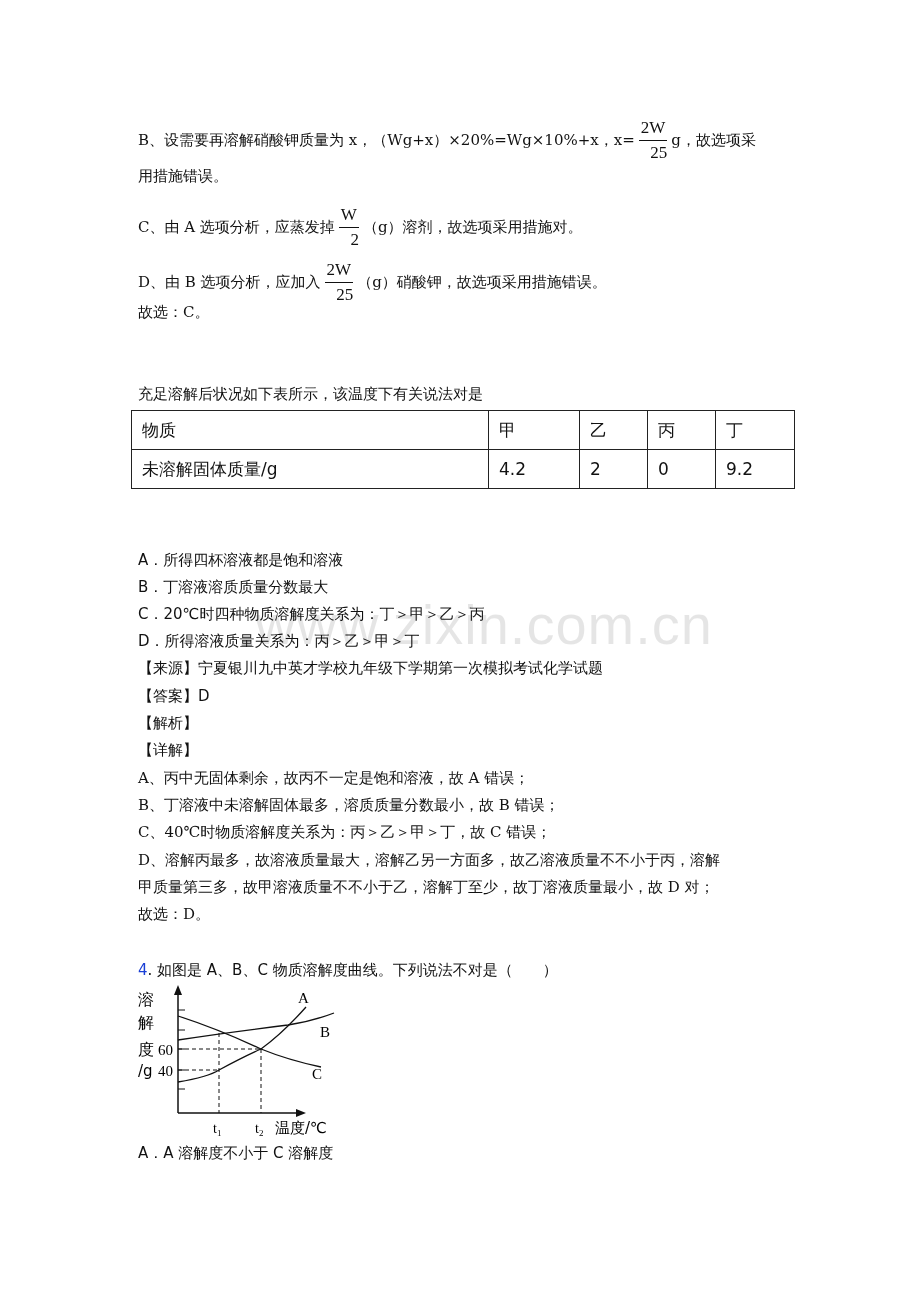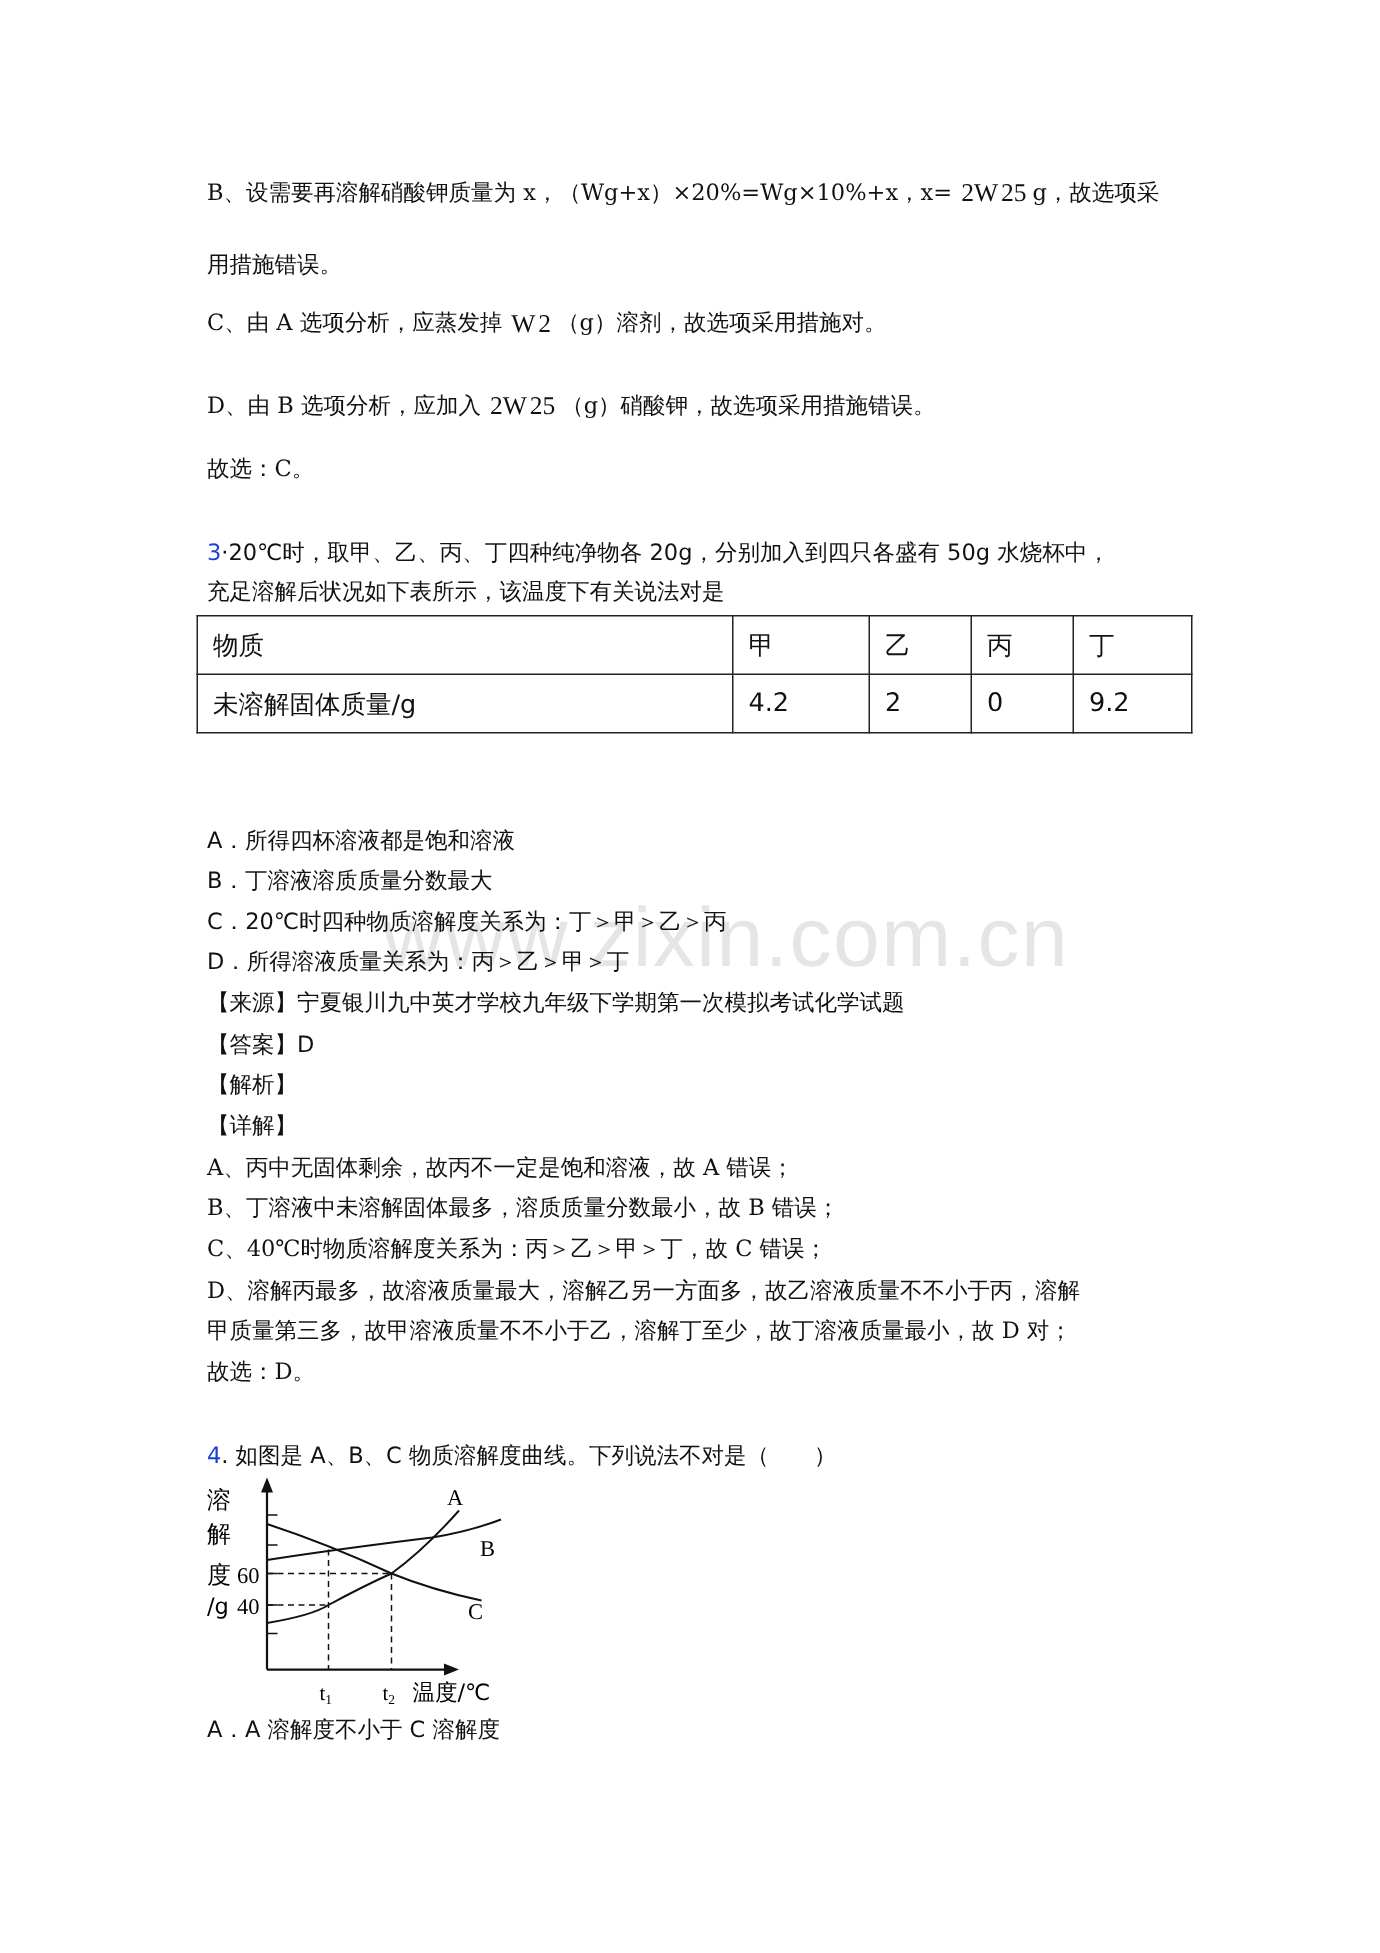--- a/index.html
+++ b/index.html
@@ -4,21 +4,21 @@
   <style>
     html, body { margin: 0; padding: 0; background: #ffffff; }
     body {
       width: 920px; height: 1302px; position: relative; overflow: hidden;
       font-family: "DejaVu Serif", "Liberation Serif", serif;
       color: #111;
     }
     .page { position: absolute; left: 0; top: 0; width: 920px; height: 990px; }
     .line { position: absolute; left: 138px; font-size: 15px; line-height: 20px; white-space: nowrap; }
     .sans { font-family: "DejaVu Sans", "Liberation Sans", sans-serif; }
-    .frac { display: inline-flex; flex-direction: row; align-items: flex-start; vertical-align: middle; margin: 0 4px; font-family: "Liberation Serif", serif; font-size: 17px; line-height: 20px; }
+    .frac { display: inline-flex; flex-direction: column; align-items: flex-end; vertical-align: middle; margin: 0 4px; font-family: "Liberation Serif", serif; font-size: 17px; line-height: 20px; }
     .frac .num { padding: 0 2px; }
     .frac .bar { width: 100%; border-top: 1px solid #111; margin: 2px 0; }
     .qnum { color: #1a3fd6; }
     table.data { position: absolute; left: 131px; top: 410px; border-collapse: collapse; font-family: "DejaVu Sans", "Liberation Sans", sans-serif; font-size: 17px; }
     table.data td { border: 1.5px solid #222; height: 38px; padding: 0 0 0 10px; vertical-align: middle; }
     .watermark { position: absolute; left: 255px; top: 592px; font-family: "Liberation Sans", sans-serif; font-size: 56px; color: rgba(0,0,0,0.10); letter-spacing: 1px; pointer-events: none; }
     .chart { position: absolute; left: 138px; top: 985px; }
   </style>
 </head>
 <body>
@@ -45,23 +45,20 @@
   <div class="line" style="top:260px;">
     <span>D、由 B 选项分析，应加入</span><span class="frac">
         <span class="num">2W</span>
         <span class="bar"></span>
         <span>25</span>
       </span><span>（g）硝酸钾，故选项采用措施错误。</span>
   </div>
 
   <div class="line" style="top:302px;">故选：C。</div>
 
-  <div class="line sans" style="top:358px;">
-    <span class="qnum">3</span><span>·20℃时，取甲、乙、丙、丁四种纯净物各 20g，分别加入到四只各盛有 50g 水烧杯中，</span>
-  </div>
   <div class="line sans" style="top:384px;">充足溶解后状况如下表所示，该温度下有关说法对是</div>
 
   <table class="data">
     <tbody>
         <tr>
       <td style="width:346px;">物质</td>
       <td style="width:80px;">甲</td>
       <td style="width:57px;">乙</td>
       <td style="width:57px;">丙</td>
       <td style="width:68px;">丁</td>

